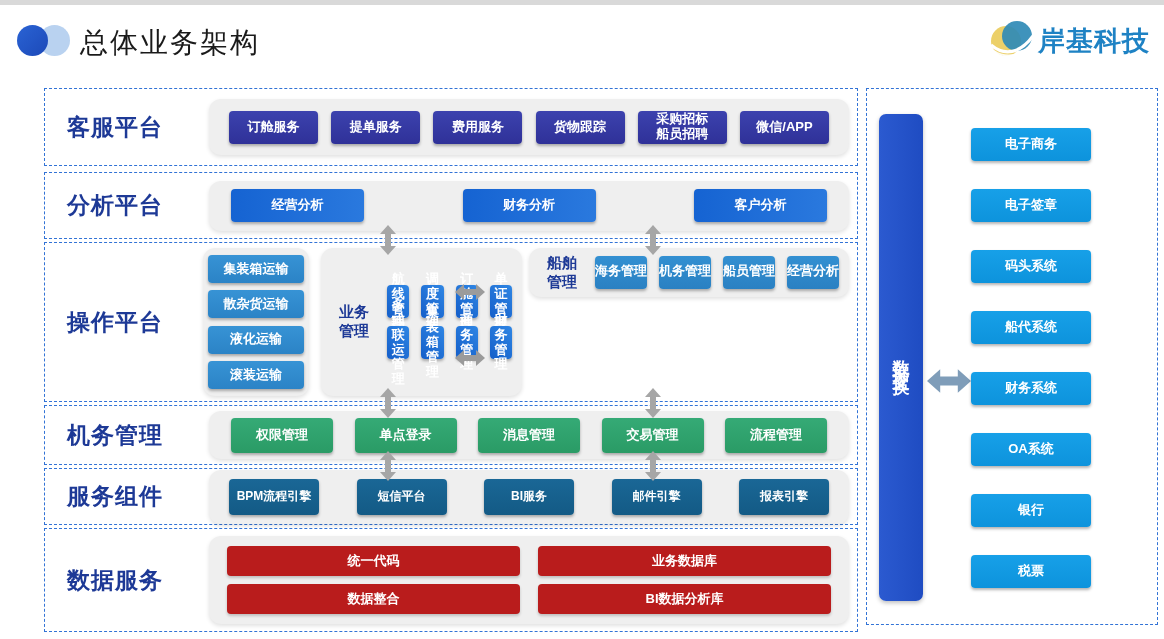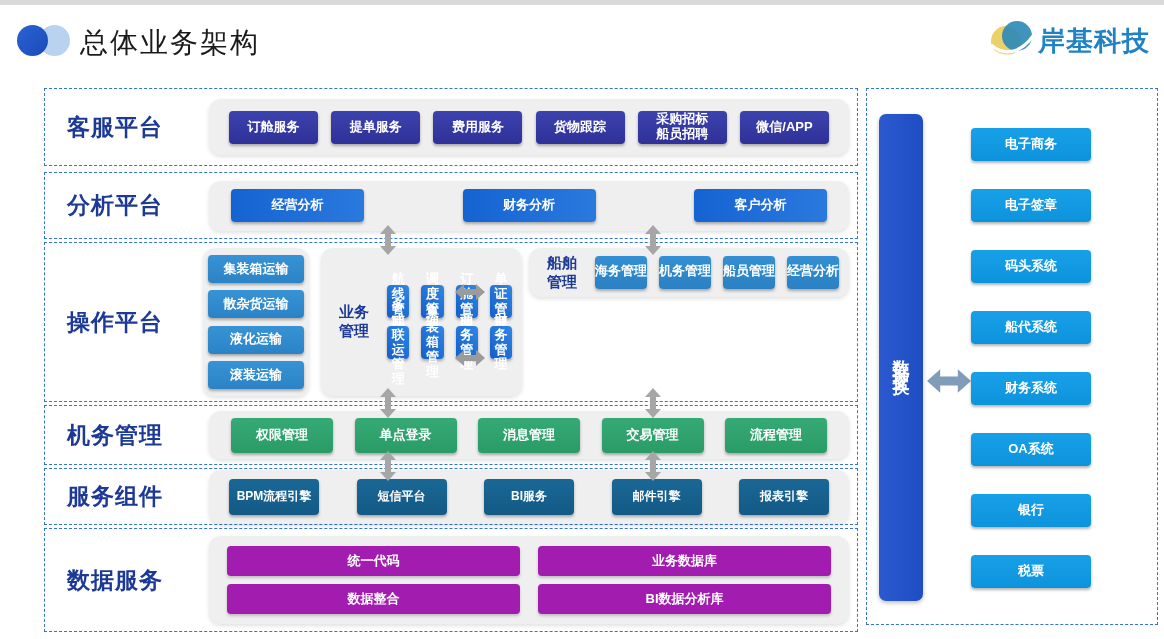--- a/index.html
+++ b/index.html
@@ -23,21 +23,21 @@
 
   .pill{border-radius:4px;color:#fff;font-size:13px;font-weight:bold;display:flex;align-items:center;justify-content:center;text-align:center;white-space:pre-line;line-height:1.15;box-shadow:0 2px 3px rgba(0,0,0,.3);box-sizing:border-box;flex:none;}
 
   .c-indigo{background:linear-gradient(180deg,#3c42ae,#2f3198);}
   .c-blue{background:linear-gradient(90deg,#1563d2,#2a79de);}
   .c-cyan{background:linear-gradient(180deg,#3793d5,#2b83c6);}
   .c-grid{background:linear-gradient(45deg,#145ec9,#2f86e4);}
   .c-ship{background:linear-gradient(180deg,#3390d2,#2a80c2);font-family:Liberation Mono, monospace;}
   .c-green{background:linear-gradient(180deg,#35aa76,#2a9b65);}
   .c-navy{background:linear-gradient(180deg,#1a6796,#135a85);}
-  .c-steel{background:#a21caf;box-shadow:0 2px 3px rgba(0,0,0,.2);}
+  .c-steel{background:#b91c1c;box-shadow:0 2px 3px rgba(0,0,0,.2);}
   .c-azure{background:linear-gradient(180deg,#17a0e8,#0d93dc);}
 
   
   .row-customer{top:0;height:78px;}
   .row-analysis{top:84px;height:67px;}
   .row-ops{top:154px;height:160px;}
   .row-basic{top:317px;height:60px;}
   .row-service{top:380px;height:57px;}
   .row-data{top:440px;height:104px;}
 

